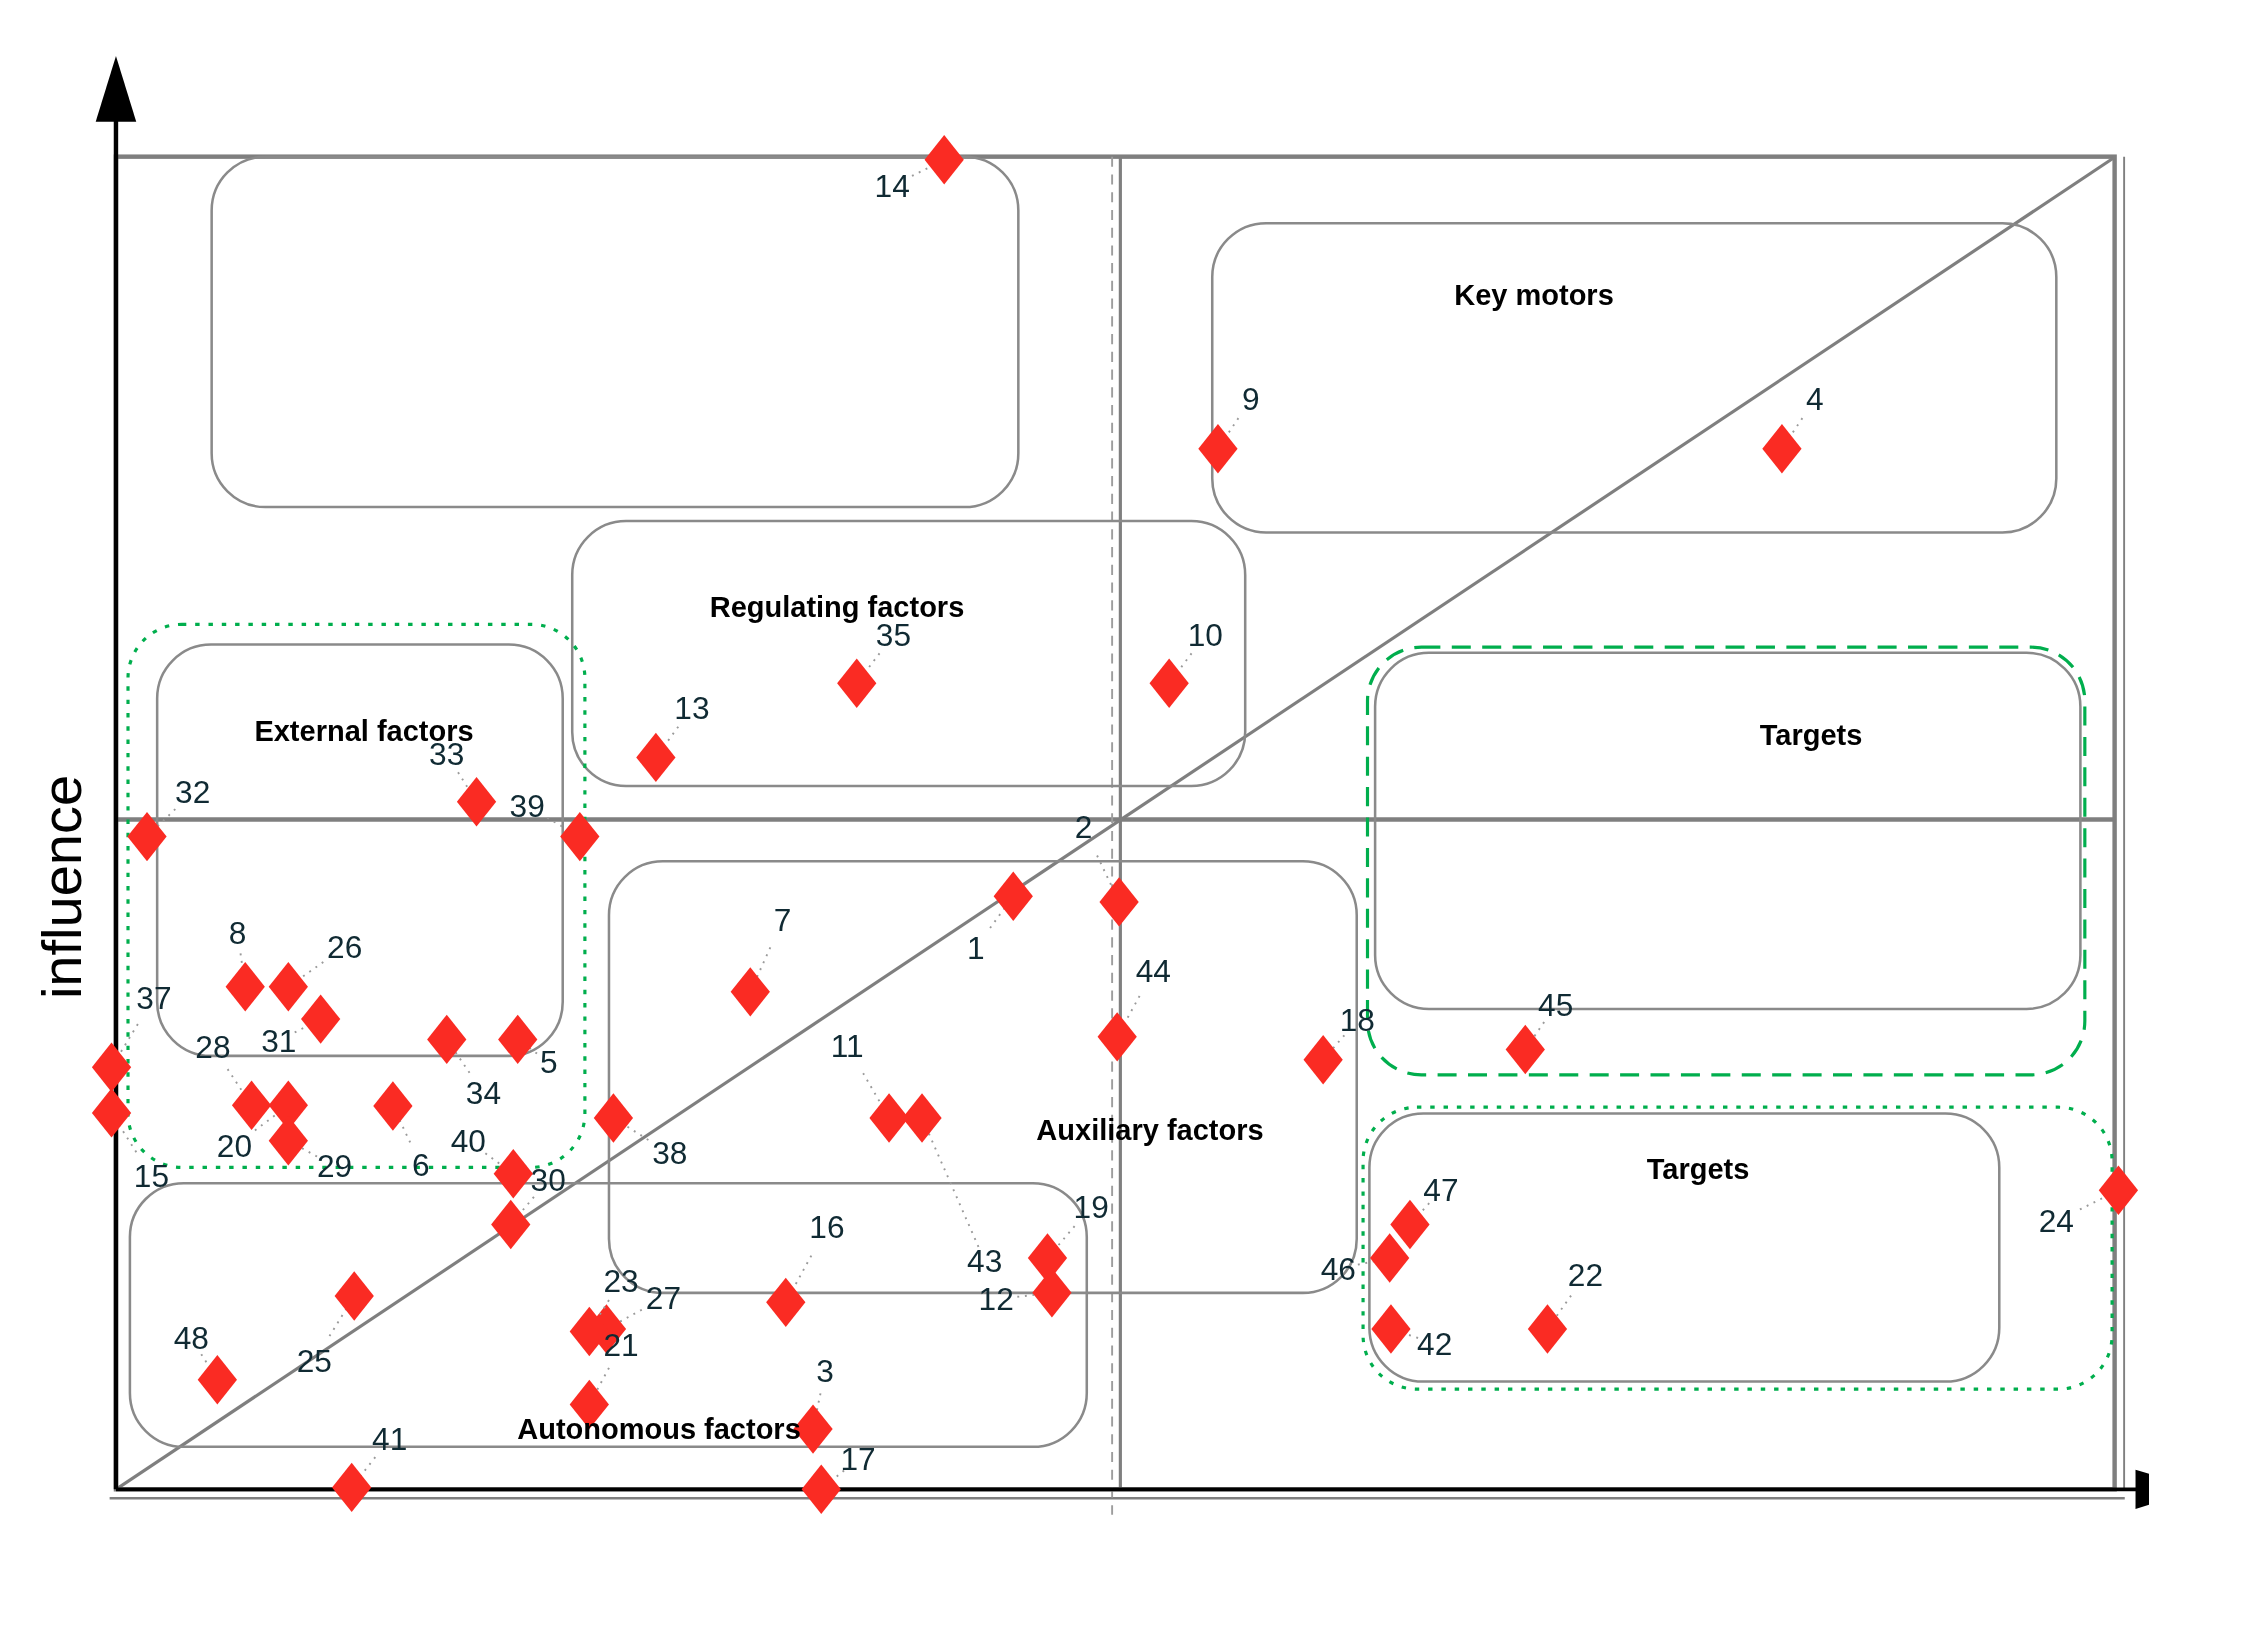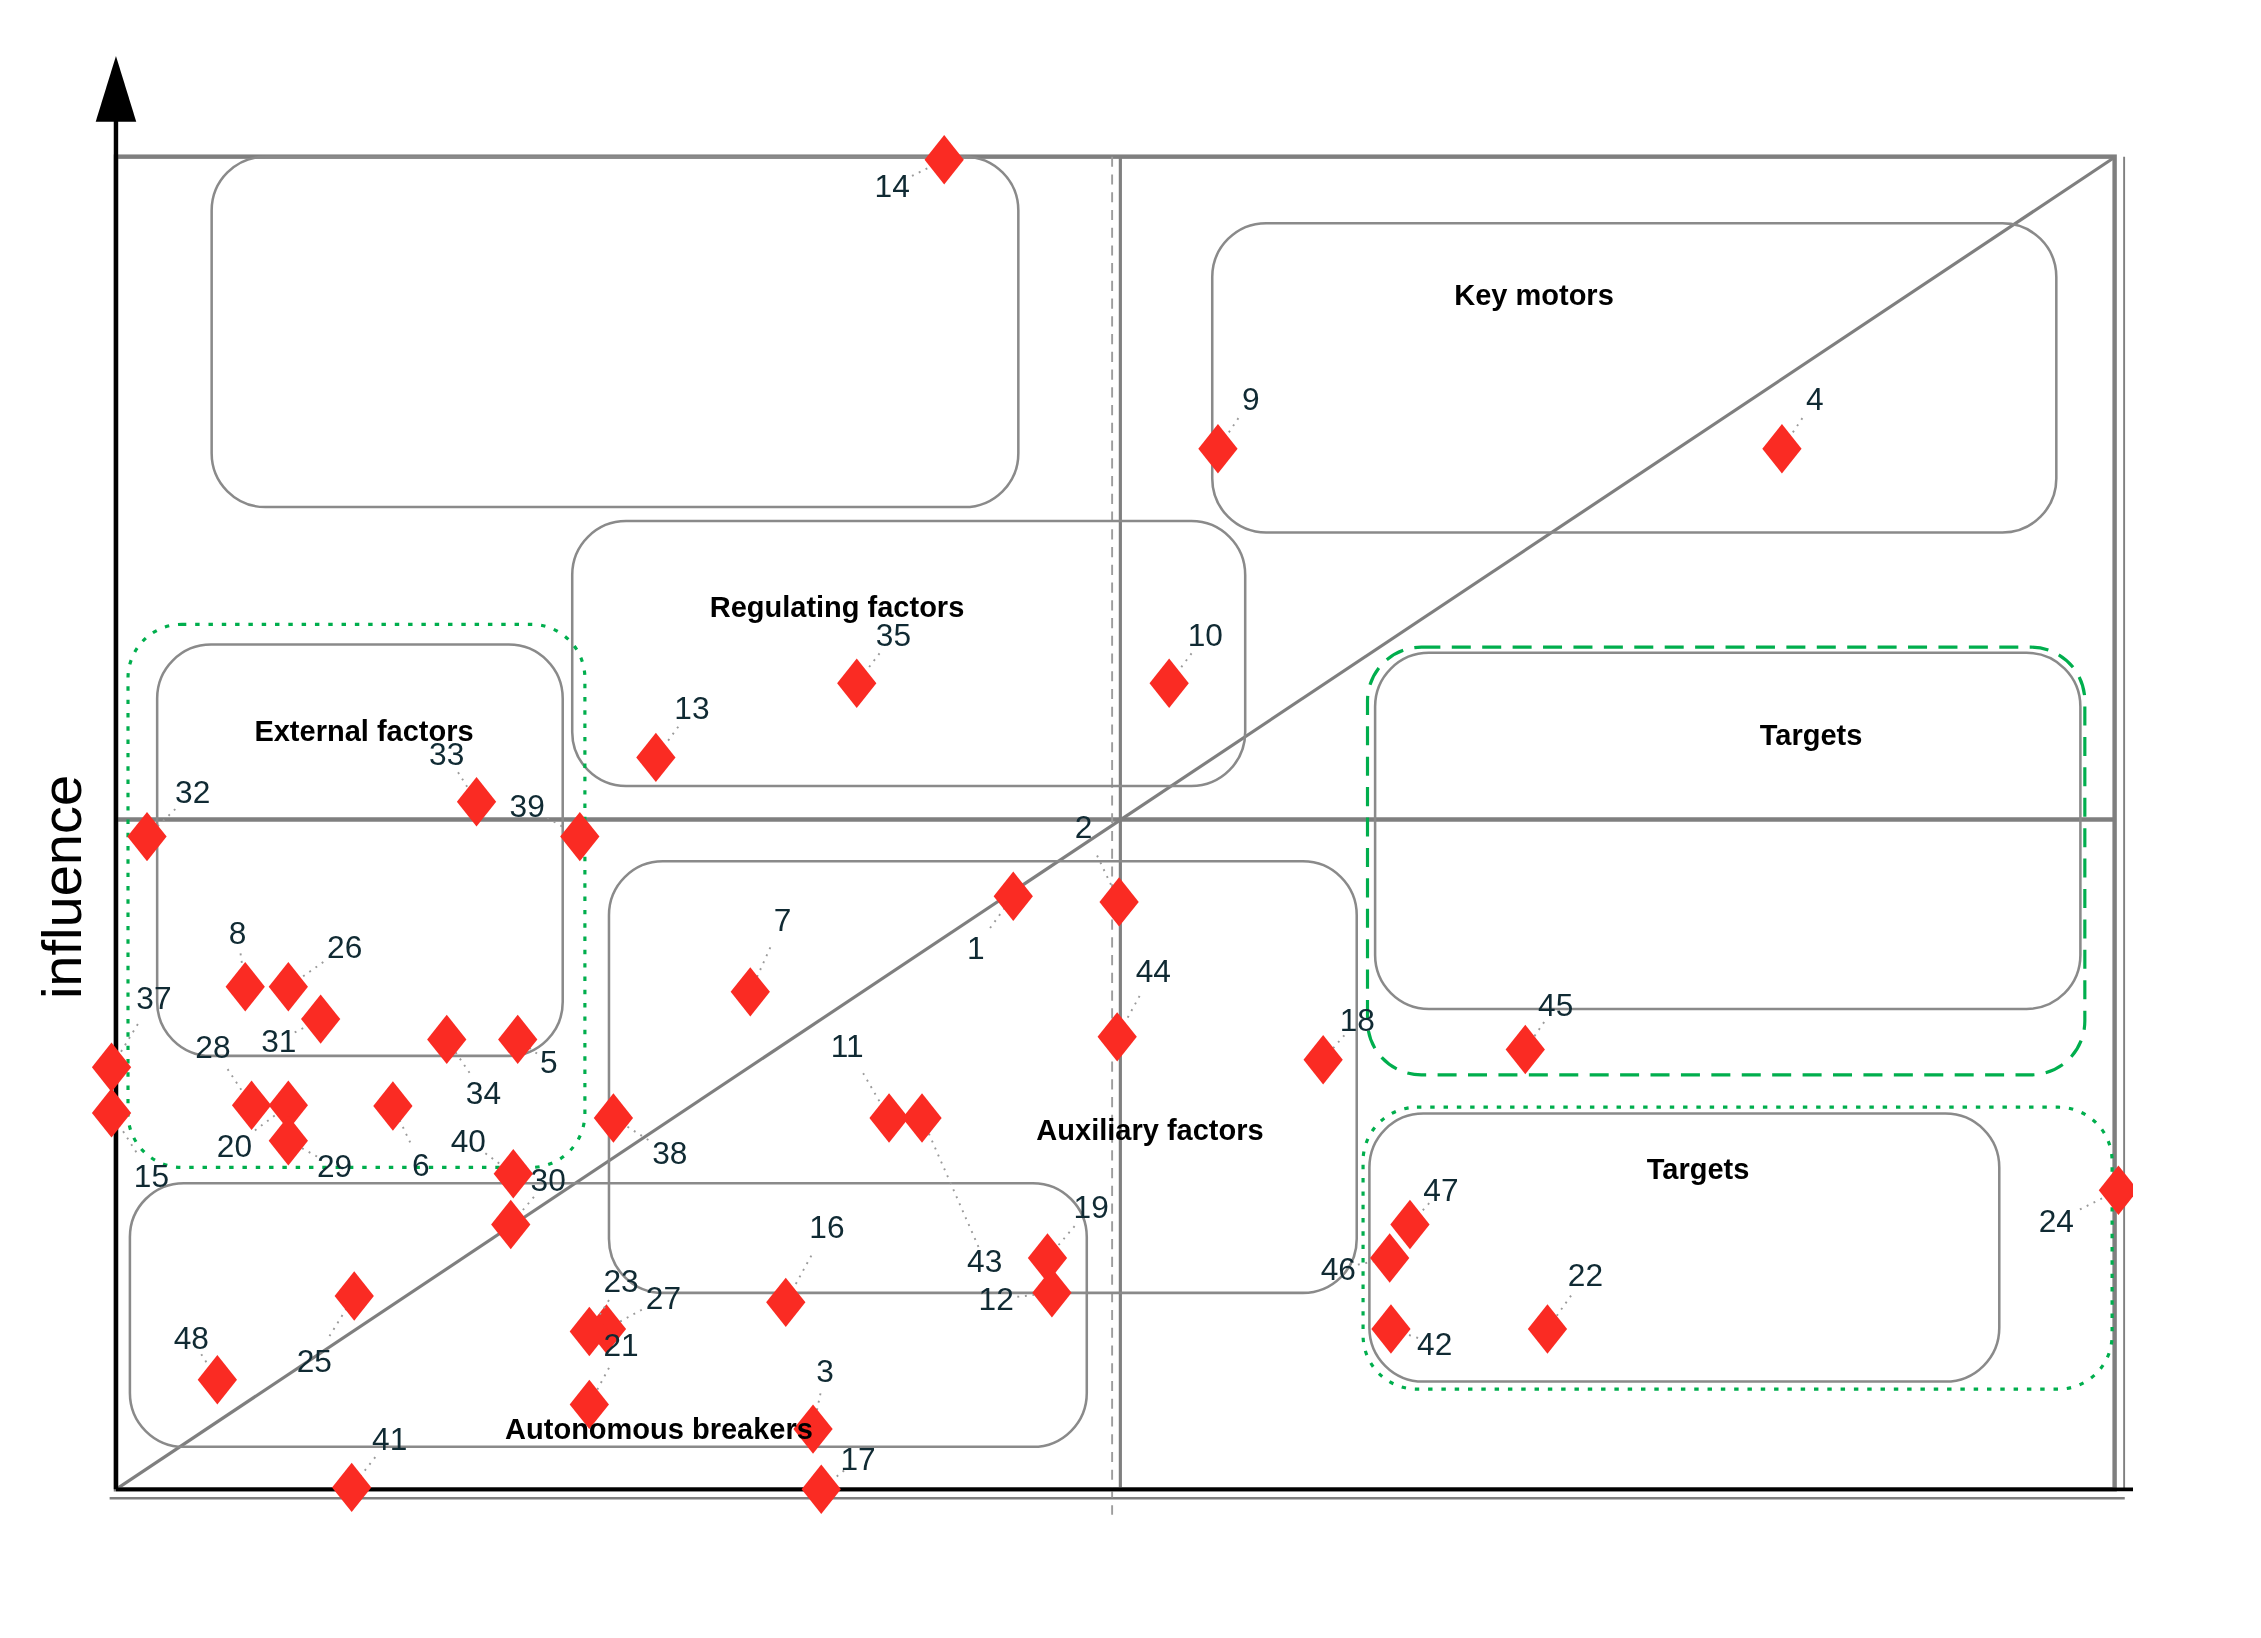--- a/index.html
+++ b/index.html
@@ -1,17 +1,17 @@
 <!DOCTYPE html>
 <html style="font-size:10px"><head>
 <meta charset="utf-8">
 <style>
   html,body{margin:0;padding:0;background:#ffffff;}
   #stage{position:relative;width:2133px;height:1639px;background:#ffffff;overflow:hidden;
-         font-family:"Liberation Sans", sans-serif;}
+         font-family:"Liberation Sans", sans-serif;padding-left:16px;}
   #plot-svg{position:absolute;left:0;top:0;}
   .region-label{position:absolute;transform:translate(-50%,-50%);font-weight:bold;
                 color:#000;white-space:nowrap;font-size:29px;letter-spacing:0px;}
   .axis-label{position:absolute;color:#000;font-size:56px;white-space:nowrap;}
   #influence-label{left:32px;top:887px;transform:translate(-50%,-50%) rotate(-90deg);transform-origin:center center;left:61px;}
   #dependence-label{left:979px;top:1573px;transform:translate(-50%,-50%);}
 </style>
 </head>
 <body>
 
@@ -181,15 +181,15 @@
       <polygon points="3343,1839 3374,1878 3343,1917 3312,1878" fill="#FA2B23"></polygon>
       <text x="3245" y="1927" text-anchor="middle" dominant-baseline="central" fill="#102A33" font-size="50" font-family="&quot;Liberation Sans&quot;, sans-serif">24</text>
     </svg>
   <div id="influence-label" class="axis-label">influence</div>
     <div class="region-label" style="left: 1534px; top: 295px;">Key motors</div>
     <div class="region-label" style="left: 837px; top: 607px;">Regulating factors</div>
     <div class="region-label" style="left: 364px; top: 695px; margin-top: 36px;">External factors</div>
     <div class="region-label" style="left: 1811px; top: 735px;">Targets</div>
     <div class="region-label" style="left: 1150px; top: 1130px;">Auxiliary factors</div>
     <div class="region-label" style="left: 1698px; top: 1169px;">Targets</div>
-    <div class="region-label" style="left: 659px; top: 1429px;">Autonomous breakers</div>
+    <div class="region-label" style="left: 659px; top: 1429px;">Autonomous factors</div>
   </div>
 
 
 </body></html>

